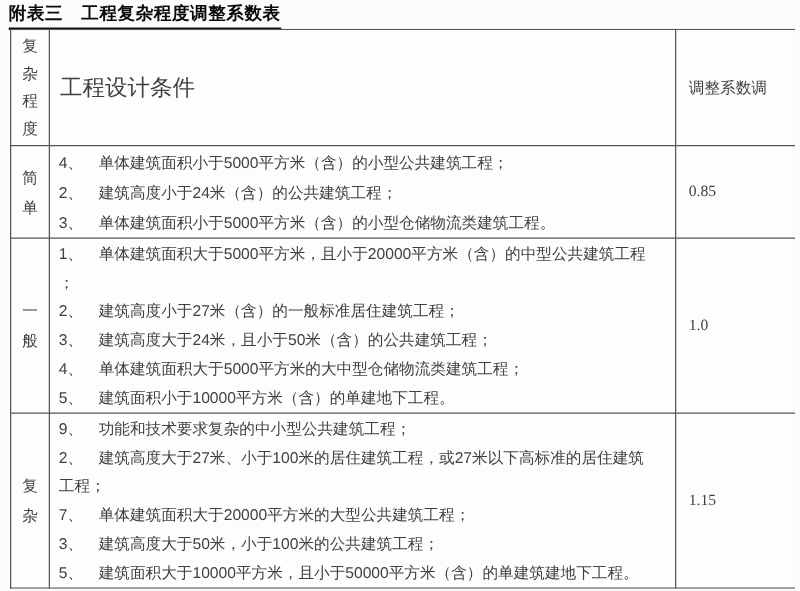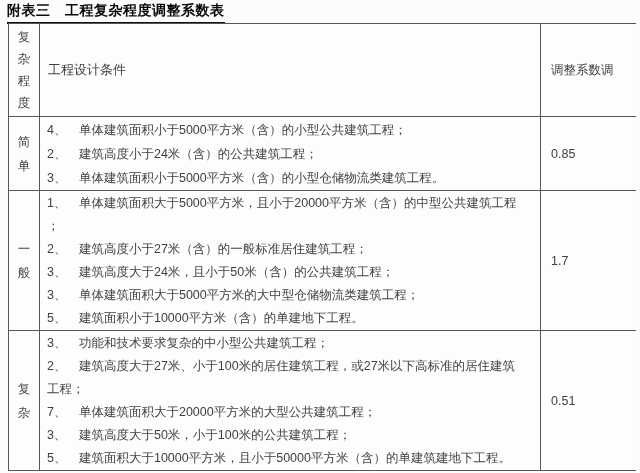--- a/index.html
+++ b/index.html
@@ -43,25 +43,25 @@
   .row-general td { height:138px; }
   .row-complex td { height:136px; }
   .row-sliver td { height:20px; border-bottom:none; }
   .col-level { width:30px; text-align:center; }
   .col-cond  { width:492px; }
   .col-coef  { width:105px; padding-left:10px; }
   .vchars div { line-height:22px; text-align:center; }
   .row-simple .vchars div,
   .row-general .vchars div,
   .row-complex .vchars div { line-height:24px; }
-  .header-cond { padding-left:8px; font-size:13px; }
+  .header-cond { padding-left:8px; font-size:18px; }
   .cond-cell { padding:1px 6px 0 7px; vertical-align:middle; }
   .cond-line { line-height:23px; white-space:nowrap; overflow:hidden; }
   .row-simple .cond-line { line-height:24px; }
-  .coef-val { white-space:nowrap; }
+  .coef-val { white-space:nowrap;font-family:Liberation Serif, serif; }
 </style>
 </head>
 <body>
 
 <div class="page">
 
   <div class="title">附表三　工程复杂程度调整系数表</div>
 
   <div class="table-wrap">
     <table>
@@ -102,45 +102,45 @@
           <div class="vchars">
             <div>一</div>
             <div>般</div>
           </div>
         </td>
         <td class="col-cond cond-cell">
           <div class="cond-line">1、　单体建筑面积大于5000平方米，且小于20000平方米（含）的中型公共建筑工程</div>
           <div class="cond-line">；</div>
           <div class="cond-line">2、　建筑高度小于27米（含）的一般标准居住建筑工程；</div>
           <div class="cond-line">3、　建筑高度大于24米，且小于50米（含）的公共建筑工程；</div>
-          <div class="cond-line">3、　单体建筑面积大于5000平方米的大中型仓储物流类建筑工程；</div>
+          <div class="cond-line">4、　单体建筑面积大于5000平方米的大中型仓储物流类建筑工程；</div>
           <div class="cond-line">5、　建筑面积小于10000平方米（含）的单建地下工程。</div>
         </td>
         <td class="col-coef">
-          <span class="coef-val">1.7</span>
+          <span class="coef-val">1.0</span>
         </td>
       </tr>
 
       <tr class="row-complex">
         <td class="col-level">
           <div class="vchars">
             <div>复</div>
             <div>杂</div>
           </div>
         </td>
         <td class="col-cond cond-cell">
-          <div class="cond-line">3、　功能和技术要求复杂的中小型公共建筑工程；</div>
+          <div class="cond-line">9、　功能和技术要求复杂的中小型公共建筑工程；</div>
           <div class="cond-line">2、　建筑高度大于27米、小于100米的居住建筑工程，或27米以下高标准的居住建筑</div>
           <div class="cond-line">工程；</div>
           <div class="cond-line">7、　单体建筑面积大于20000平方米的大型公共建筑工程；</div>
           <div class="cond-line">3、　建筑高度大于50米，小于100米的公共建筑工程；</div>
           <div class="cond-line">5、　建筑面积大于10000平方米，且小于50000平方米（含）的单建筑建地下工程。</div>
         </td>
         <td class="col-coef">
-          <span class="coef-val">0.51</span>
+          <span class="coef-val">1.15</span>
         </td>
       </tr>
 
       <tr class="row-sliver">
         <td class="col-level"></td>
         <td class="col-cond"></td>
         <td class="col-coef"></td>
       </tr>
 
     </tbody>

